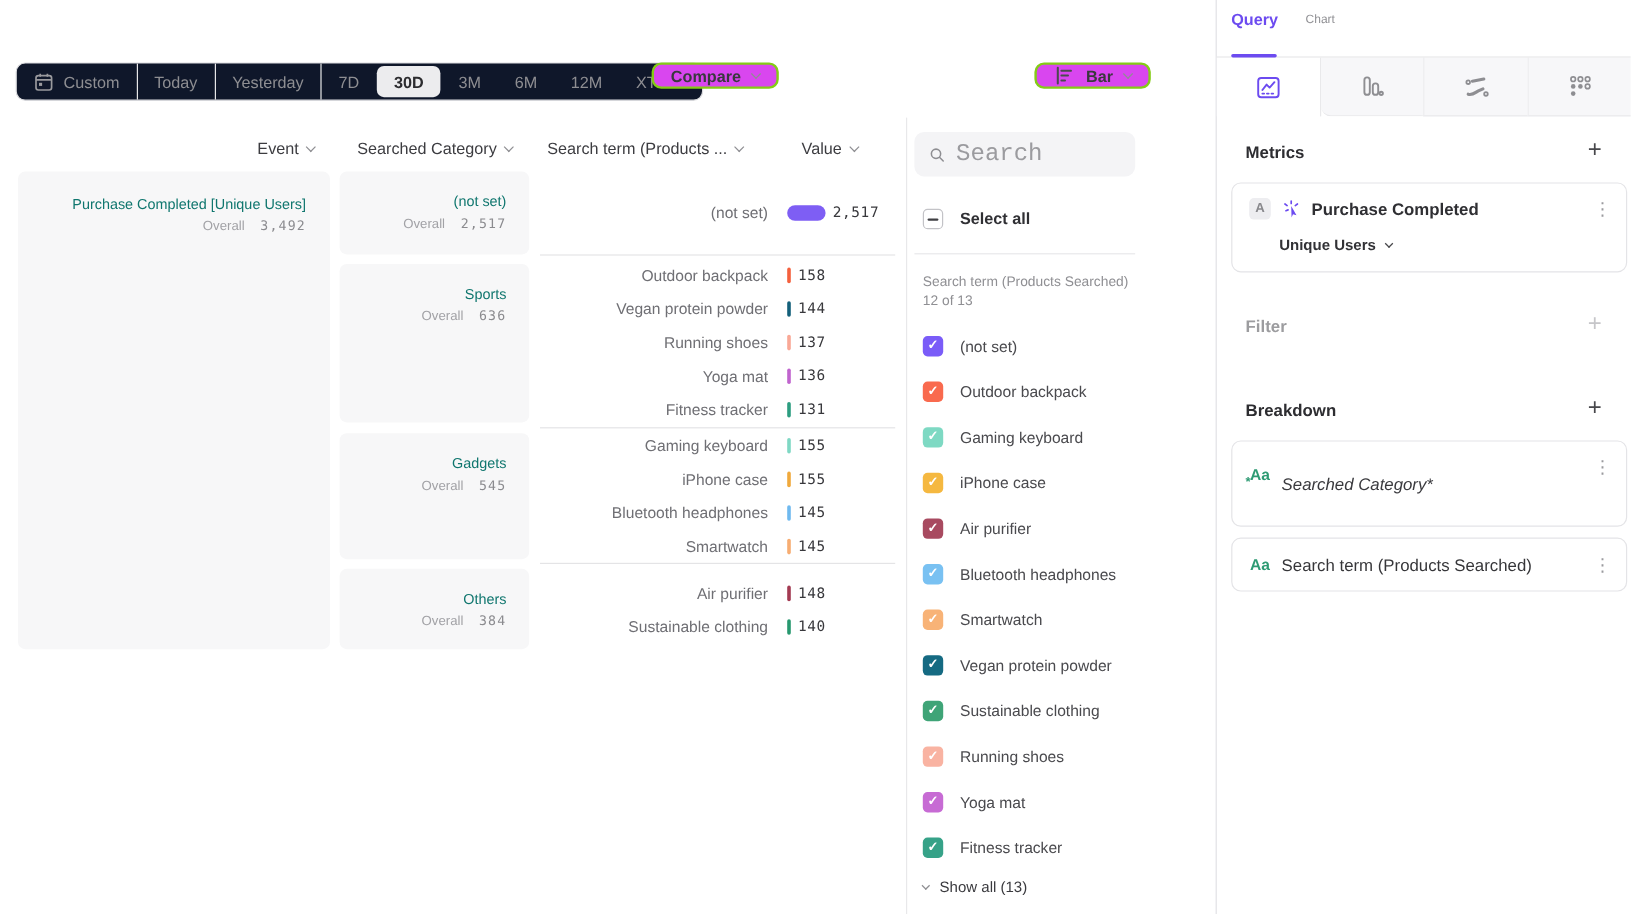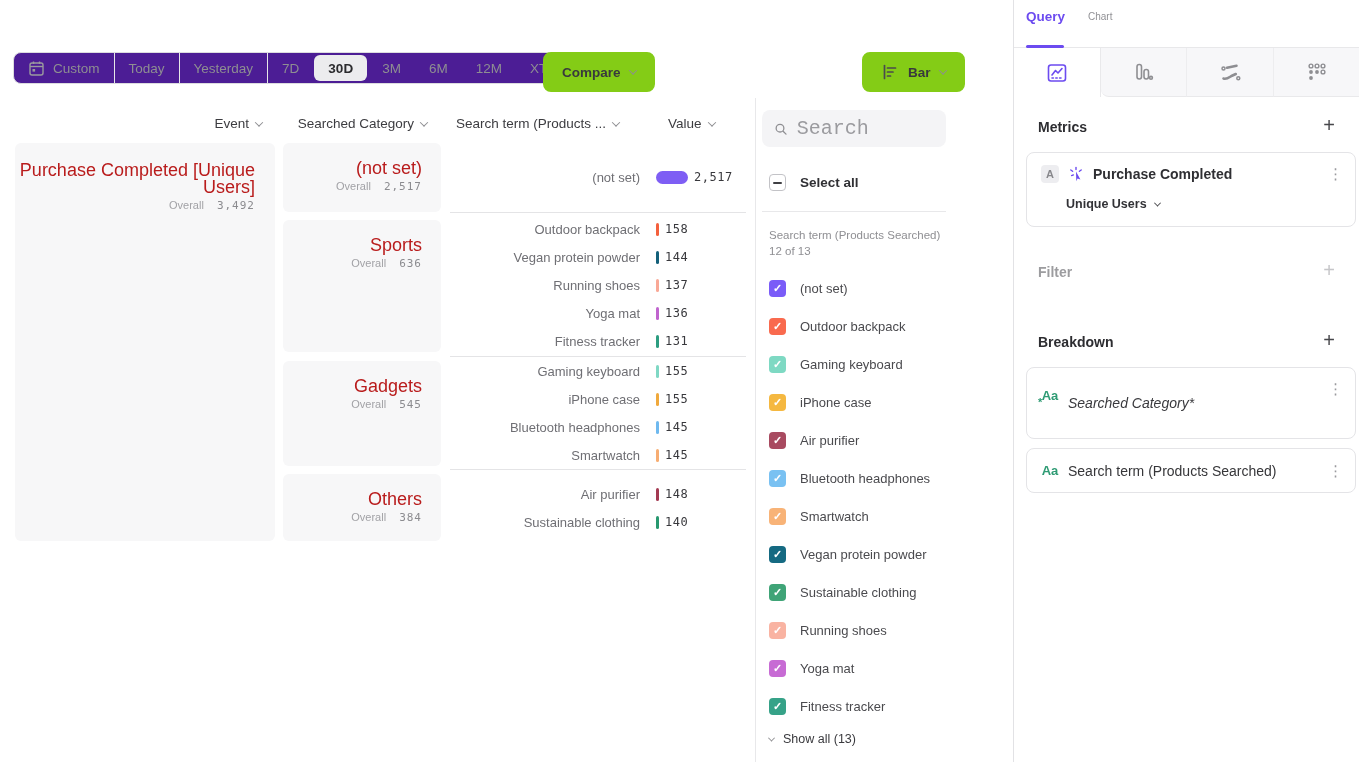--- a/index.html
+++ b/index.html
@@ -8,44 +8,44 @@
   .abs { position:absolute; }
   #stage { position:relative; width:1359px; height:762px; }
 
   
   .chev { display:inline-block; width:6px; height:6px; border-right:1.6px solid #8e8e92;
     border-bottom:1.6px solid #8e8e92; transform:rotate(45deg) translate(-1px,-1px); }
   .chev.dark { border-color:#47474b; }
 
   
   .range-group { left:13px; top:52px; height:32px; display:flex; align-items:center;
-    border:1px solid #dcdcdf; border-radius:8px; background:#4c1d95; }
+    border:1px solid #dcdcdf; border-radius:8px; background:#0f172a; }
   .range-item { display:flex; align-items:center; gap:8px; padding:0 14px; height:100%;
     font-size:13.5px; color:#8e8e92; cursor:pointer; white-space:nowrap; }
   .range-item.divided { border-right:1px solid #e6e6e8; }
   .range-item.selected { background:#ececee; border-radius:6px; height:26px; margin:0 1px;
     color:#2c2c2f; font-weight:700; }
-  .btn { display:flex; align-items:center; gap:9px; height:40px; padding:0 14px;
-    border:5px solid #84cc16; border-radius:8px; background:#84cc16; font-size:13.5px;
+  .btn { display:flex; align-items:center; gap:9px; height:22px; padding:0 14px;
+    border:2px solid #84cc16; border-radius:8px; background:#d946ef; font-size:13.5px;
     color:#39393d; font-weight:600; cursor:pointer; }
   .compare-btn { left:543px; top:52px; }
   .bar-btn { left:862px; top:52px; }
 
   
   .col-h { top:116px; display:flex; align-items:center; gap:7px; font-size:13.5px;
     color:#3c3c40; font-weight:500; cursor:pointer; }
   .h-event { left:15px; width:247px; justify-content:flex-end; }
   .h-cat { left:283px; width:144px; justify-content:flex-end; }
   .h-term { left:456px; }
   .h-value { left:668px; }
 
   .cell { background:#f7f7f8; border-radius:6px; text-align:right; }
   .event-cell { left:15px; top:143px; width:260px; height:398px; padding:19px 20px 0 0; }
   .cat-cell { left:283px; width:158px; padding:17px 19px 0 0; }
-  .cell .nm { font-size:18px; color:#b91c1c; line-height:17px; }
+  .cell .nm { font-size:12px; color:#0f766e; line-height:17px; }
   .cell .ov { margin-top:3px; font-size:11px; color:#a2a2a6; }
   .cell .ov b { font-family:"DejaVu Sans Mono", monospace; font-weight:400; font-size:11px;
     color:#8b8b8f; letter-spacing:1px; margin-left:13px; }
 
   .tgroup { left:450px; width:296px; }
   .tgroup.bordered { border-bottom:1px solid #e4e4e6; }
   .strow { height:28px; display:flex; align-items:center; }
   .strow .term { flex:1; text-align:right; padding-right:16px; font-size:13px; color:#6f6f74; }
   .barcell { width:90px; display:flex; align-items:center; gap:6px; }
   .bar { height:13px; border-radius:2px; flex:none; }

